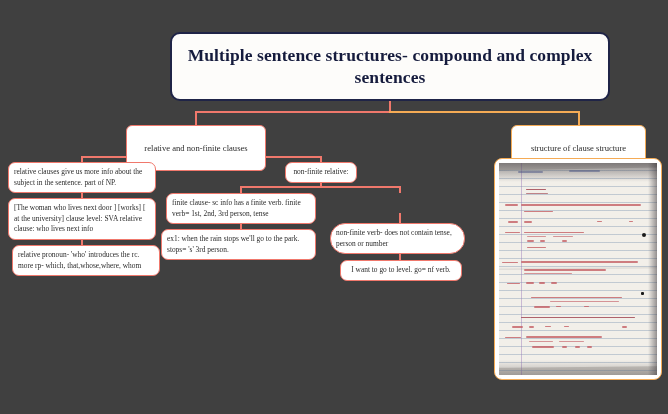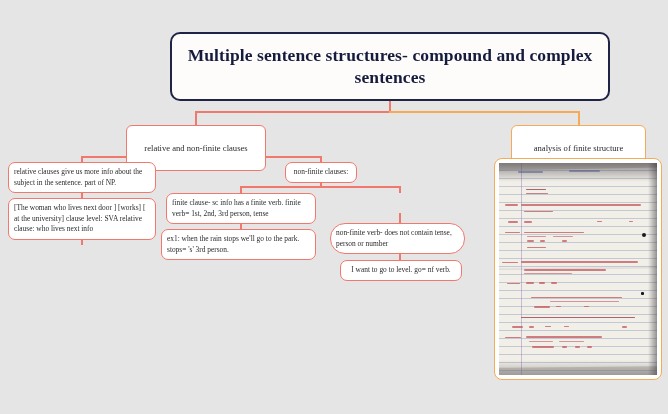--- a/index.html
+++ b/index.html
@@ -7,21 +7,21 @@
     background: #ffffff;
   }
   body {
     width: 668px; height: 414px;
     font-family: "Liberation Serif", "DejaVu Serif", serif;
     overflow: hidden;
   }
   #canvas {
     position: relative;
     width: 668px; height: 414px;
-    background: #e5e5e5;
+    background: #404040;
   }
 
   
   .conn {
     position: absolute;
     background: #F0786C;
   }
   .conn.orange { background: #F5AB55; }
 
   
@@ -158,28 +158,29 @@
 
   <div class="conn" style="left:399px; top:213px; width:1.6px; height:10px;"></div>
   <div class="conn" style="left:399px; top:250px; width:1.6px; height:10px;"></div>
 
   <div class="conn orange" style="left:578px; top:147px; width:1.6px; height:11px;"></div>
 
   <div class="node title" style="left:170px; top:32px; width:440px;">Multiple sentence structures- compound and complex sentences</div>
 
   <div class="node branch" style="left:126px; top:125px; width:140px;">relative and non-finite clauses</div>
 
-  <div class="node branch orange" style="left:511px; top:125px; width:135px;">analysis of finite structure</div>
+  <div class="node branch orange" style="left:511px; top:125px; width:135px;">structure of clause structure</div>
 
   <div class="node" style="left:8px; top:162px; width:148px;">relative clauses give us more info about the subject in the sentence. part of NP.</div>
 
   <div class="node" style="left:8px; top:198px; width:148px;">[The woman who lives next door ] [works] [ at the university] clause level: SVA  relative clause: who lives next info</div>
 
-
-  <div class="node center" style="left:285px; top:162px; width:72px;">non-finite clauses:</div>
+  <div class="node" style="left:12px; top:245px; width:148px;">relative pronoun- 'who' introduces the rc. more rp- which, that,whose,where, whom</div>
+
+  <div class="node center" style="left:285px; top:162px; width:72px;">non-finite relative:</div>
 
   <div class="node" style="left:166px; top:193px; width:150px;">finite clause- sc info has a finite verb. finite verb= 1st, 2nd, 3rd person, tense</div>
 
   <div class="node" style="left:161px; top:229px; width:155px;">ex1: when the rain stops we'll go to the park. stops= 's' 3rd person.</div>
 
 
   <div class="node" style="left:330px; top:223px; width:135px;border-radius:15px;">non-finite verb- does not contain tense, person or number</div>
 
   <div class="node center" style="left:340px; top:260px; width:122px;">I want to go to level. go= nf verb.</div>
 

